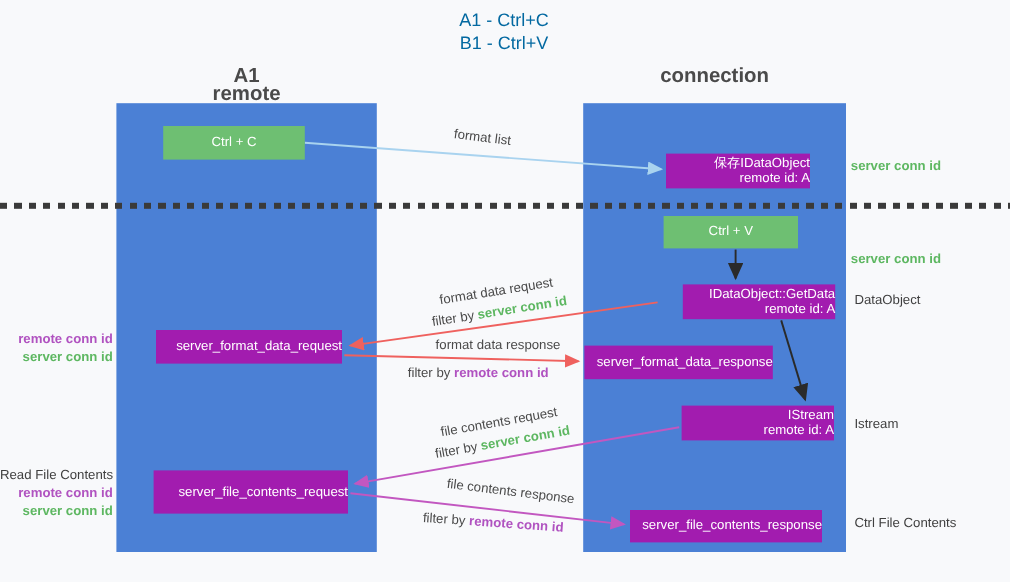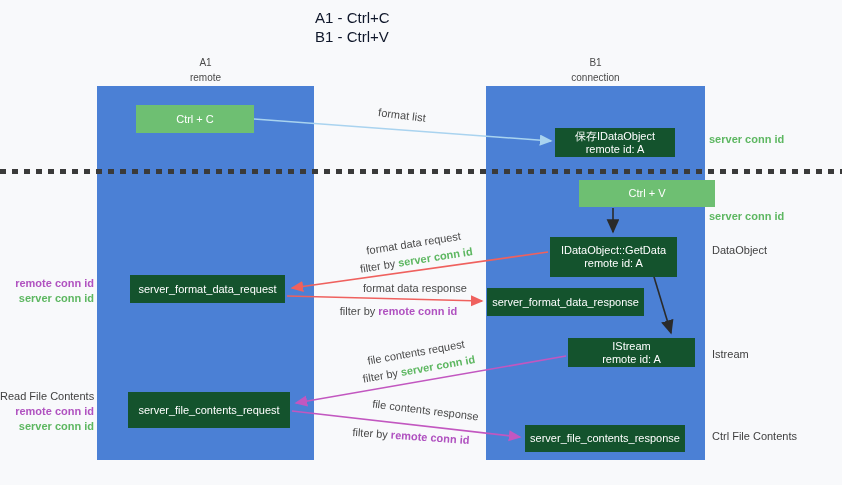--- a/index.html
+++ b/index.html
@@ -1,40 +1,40 @@
 <!DOCTYPE html>
 <html><head>
 <meta charset="utf-8">
 <style>
   html,body { margin:0; padding:0; background:#f8f9fb; }
   .canvas {
     position:relative; width:842px; height:485px; overflow:hidden;
     background:#f8f9fb; font-family:"Liberation Sans", sans-serif;
   }
   .title {
-    position:absolute; left:315px; top:8px; width:210px; text-align:left;
-    font-size:15px; line-height:19px; color:#0f172a; z-index:5;
+    position:absolute; left:315px; top:8px; width:210px; text-align:center;
+    font-size:15px; line-height:19px; color:#0369a1; z-index:5;
   }
   .lifeline-head {
-    position:absolute; text-align:center; font-size:10px; line-height:15px;
-    color:#4a4a4a; z-index:5;
+    position:absolute; text-align:center; font-size:17px; line-height:15px;
+    color:#4a4a4a; z-index:5;font-weight:bold;
   }
   .col { position:absolute; background:#4b80d5; z-index:1; }
   .dotted {
     position:absolute; left:0; top:169px; width:842px; height:5px; z-index:2;
     background:repeating-linear-gradient(90deg,#3a3a3a 0 6px,transparent 6px 12px);
   }
   .arrows { position:absolute; left:0; top:0; z-index:2; pointer-events:none; }
   .node {
     position:absolute; display:flex; flex-direction:column; align-items:center;
     justify-content:center; color:#ffffff; font-size:11px; line-height:13px;
     text-align:center; z-index:3; white-space:nowrap;
   }
   .green  { background:#6ebf72; }
-  .orange { background:#14532d; }
+  .orange { background:#a21caf;align-items:flex-end; }
   .flow-label {
     position:absolute; font-size:11px; color:#4a4a4a; text-align:center;
     z-index:4; white-space:nowrap;
   }
   .side-label { position:absolute; font-size:11px; z-index:4; white-space:nowrap; }
   .side-block {
     position:absolute; left:0; width:94px; text-align:right; font-size:11px;
     line-height:15px; z-index:4; white-space:nowrap;
   }
   .green-t  { color:#5db761; font-weight:bold; }
@@ -49,21 +49,20 @@
   <div class="title">
     <div>A1 - Ctrl+C</div>
     <div>B1 - Ctrl+V</div>
   </div>
 
   <div class="lifeline-head" style="left:97px;top:55px;width:217px">
     <div>A1</div>
     <div>remote</div>
   </div>
   <div class="lifeline-head" style="left:486px;top:55px;width:219px">
-    <div>B1</div>
     <div>connection</div>
   </div>
 
   <div class="col" style="left:97px;top:86px;width:217px;height:374px"></div>
   <div class="col" style="left:486px;top:86px;width:219px;height:374px"></div>
 
   <div class="dotted"></div>
 
   <svg class="arrows" width="842" height="485">
     <defs>
@@ -89,24 +88,24 @@
     <line x1="292" y1="411" x2="520" y2="437" stroke="#c257c0" stroke-width="1.6" marker-end="url(#mpurple)"></line>
   </svg>
 
   <div class="node green" style="left:136px;top:105px;width:118px;height:28px">
     <span>Ctrl + C</span>
   </div>
   <div class="node orange" style="left:555px;top:128px;width:120px;height:29px">
     <span>保存IDataObject</span>
     <span>remote id: A</span>
   </div>
-  <div class="node green" style="left:579px;top:180px;width:136px;height:27px">
+  <div class="node green" style="left:553px;top:180px;width:112px;height:27px">
     <span>Ctrl + V</span>
   </div>
-  <div class="node orange" style="left:550px;top:237px;width:127px;height:40px">
+  <div class="node orange" style="left:569px;top:237px;width:127px;height:29px">
     <span>IDataObject::GetData</span>
     <span>remote id: A</span>
   </div>
   <div class="node orange" style="left:487px;top:288px;width:157px;height:28px">
     <span>server_format_data_response</span>
   </div>
   <div class="node orange" style="left:130px;top:275px;width:155px;height:28px">
     <span>server_format_data_request</span>
   </div>
   <div class="node orange" style="left:568px;top:338px;width:127px;height:29px">

